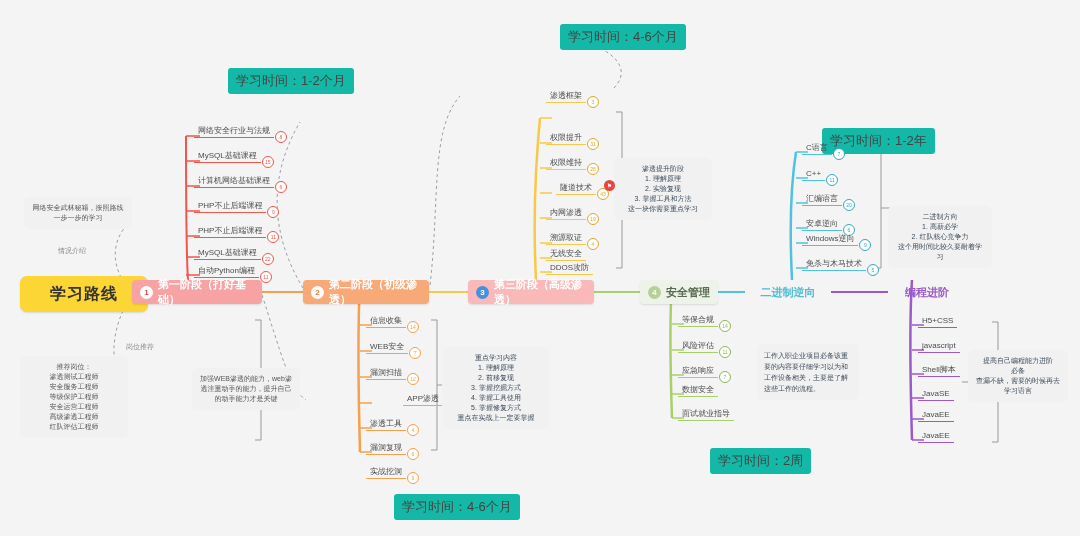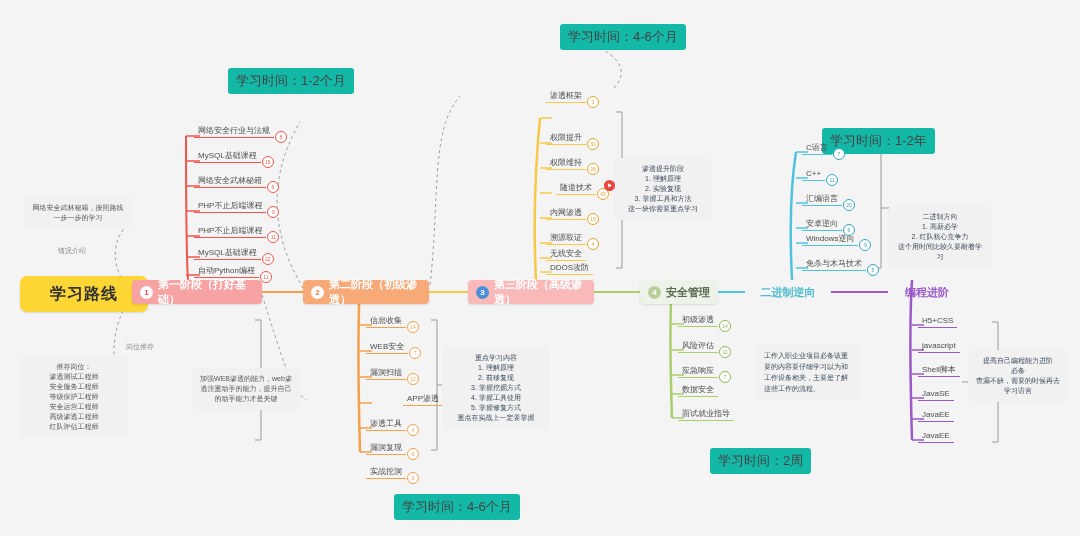--- a/index.html
+++ b/index.html
@@ -184,21 +184,21 @@
 
   <div class="leaf red" style="left:194px;top:125px;">
     <span class="txt">网络安全行业与法规</span>
     <span class="badge">8</span>
   </div>
   <div class="leaf red" style="left:194px;top:150px;">
     <span class="txt">MySQL基础课程</span>
     <span class="badge">15</span>
   </div>
   <div class="leaf red" style="left:194px;top:175px;">
-    <span class="txt">网络安全武林秘籍</span>
+    <span class="txt">计算机网络基础课程</span>
     <span class="badge">6</span>
   </div>
   <div class="leaf red" style="left:194px;top:200px;">
     <span class="txt">PHP不止后端课程</span>
     <span class="badge">9</span>
   </div>
   <div class="leaf red" style="left:194px;top:225px;">
     <span class="txt">PHP不止后端课程</span>
     <span class="badge">11</span>
   </div>
@@ -265,21 +265,21 @@
     <span class="badge">4</span>
   </div>
   <div class="leaf yellow" style="left:546px;top:248px;">
     <span class="txt">无线安全</span>
   </div>
   <div class="leaf yellow" style="left:546px;top:262px;">
     <span class="txt">DDOS攻防</span>
   </div>
 
   <div class="leaf green" style="left:678px;top:314px;">
-    <span class="txt">初级渗透</span>
+    <span class="txt">等保合规</span>
     <span class="badge">14</span>
   </div>
   <div class="leaf green" style="left:678px;top:340px;">
     <span class="txt">风险评估</span>
     <span class="badge">11</span>
   </div>
   <div class="leaf green" style="left:678px;top:365px;">
     <span class="txt">应急响应</span>
     <span class="badge">7</span>
   </div>

